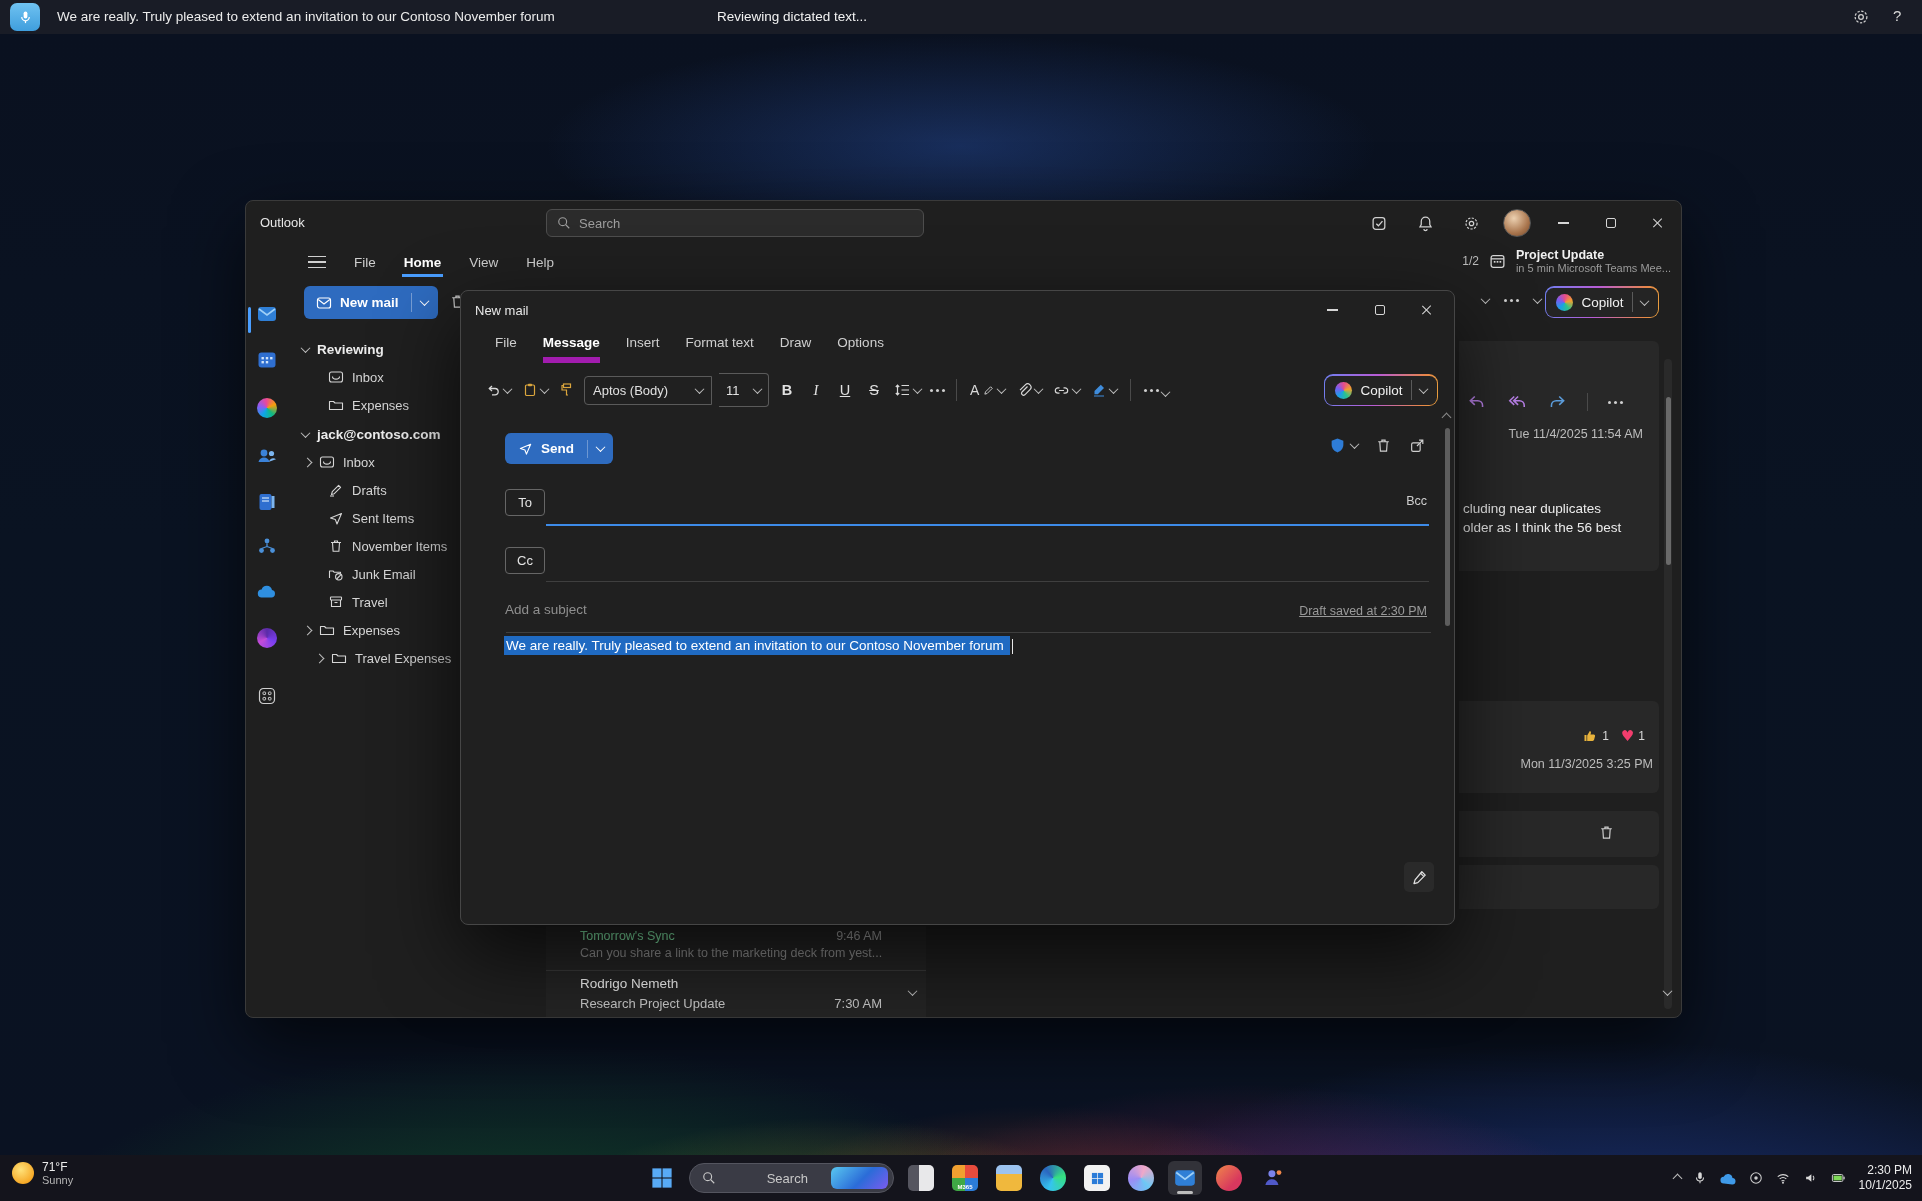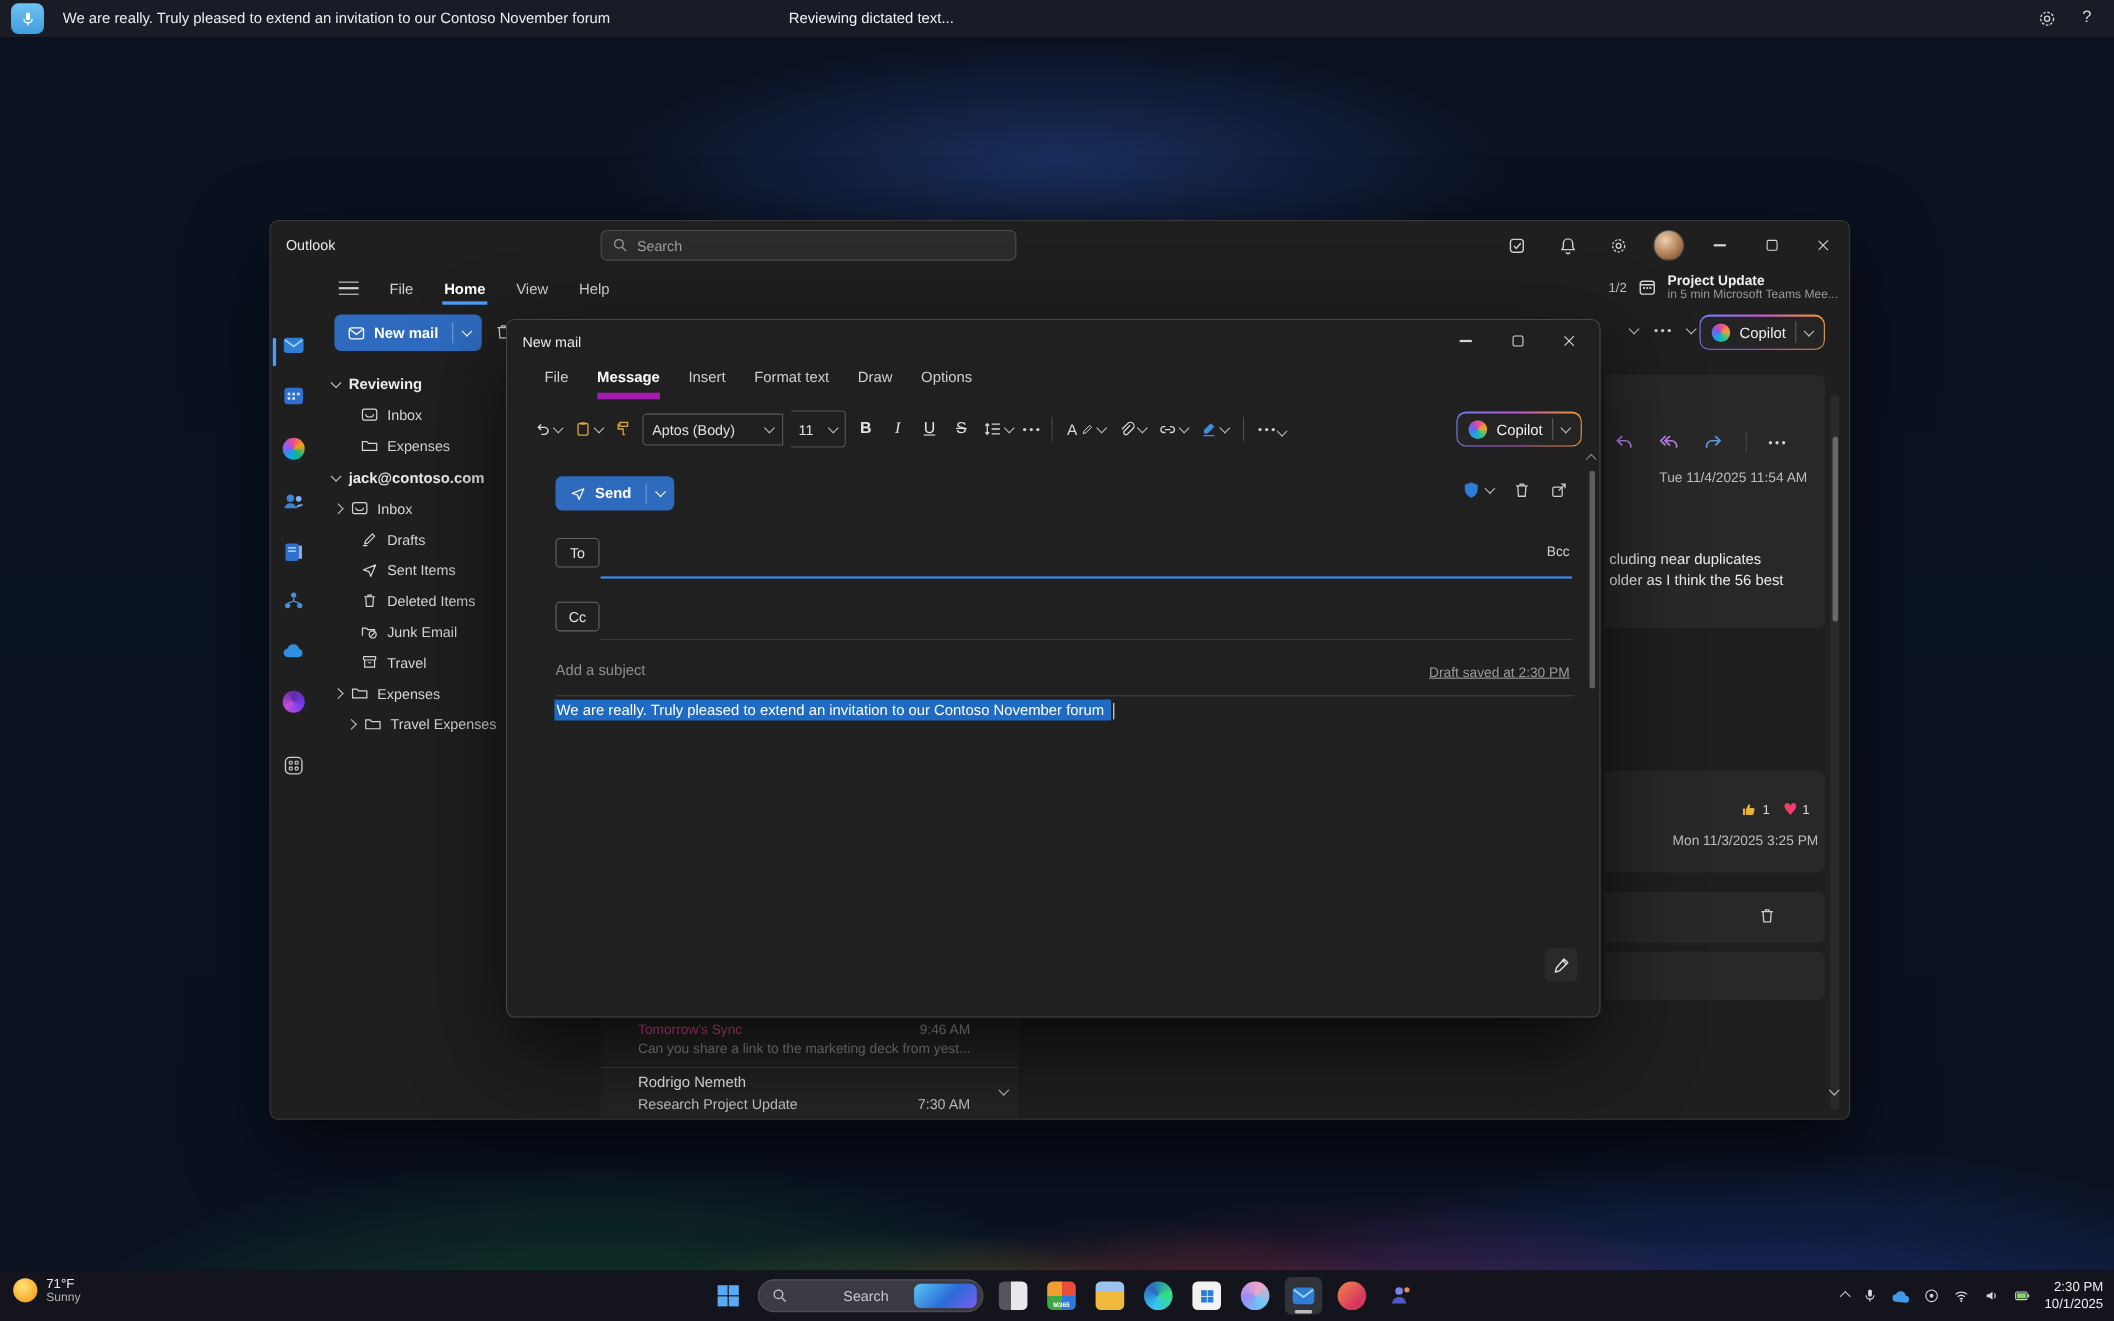--- a/index.html
+++ b/index.html
@@ -80,21 +80,21 @@
   .ric-loop { background:conic-gradient(from 120deg,#7b3ff0,#c44cd8,#5a2ba8,#7b3ff0); }
 
   .frow { position:absolute; display:flex; align-items:center; gap:8px; height:22px; color:#d6d6d6; font-size:13px; white-space:nowrap; }
   .frow.section { color:#ececec; font-weight:bold; font-size:13.5px; }
   .chev { width:7px; height:7px; border-right:1.4px solid #bdbdbd; border-bottom:1.4px solid #bdbdbd; display:inline-block; }
   .chev.down { transform:rotate(45deg) translate(-1px,-1px); }
   .chev.right { transform:rotate(-45deg); }
   .chev.up { transform:rotate(-135deg); }
 
   .peek { position:absolute; left:300px; top:725px; width:380px; height:93px; background:#242424; }
-  .peek .row1s { position:absolute; left:34px; top:3px; font-size:12.5px; color:#ec4899; }
+  .peek .row1s { position:absolute; left:34px; top:3px; font-size:12.5px; color:#86efac; }
   .peek .row1t { position:absolute; right:44px; top:3px; font-size:12.5px; color:#a5a5a5; }
   .peek .row1p { position:absolute; left:34px; top:20px; font-size:12.5px; color:#8f8f8f; }
   .peek .div { position:absolute; left:0; top:44px; width:380px; height:1px; background:#3a3a3a; }
   .peek .row2n { position:absolute; left:34px; top:50px; font-size:13.5px; color:#f0f0f0; }
   .peek .row2s { position:absolute; left:34px; top:70px; font-size:13px; color:#c4c4c4;text-align:center; }
   .peek .row2t { position:absolute; right:44px; top:70px; font-size:13px; color:#c4c4c4; }
 
   .rpane { position:absolute; left:1213px; top:128px; width:224px; height:690px; }
   .rcard { position:absolute; left:0; background:#282828; border-radius:0 6px 6px 0; width:200px; }
   .rp-date { position:absolute; font-size:12.5px; color:#bdbdbd; }
@@ -409,21 +409,21 @@
           </svg>
         </span>
       <span>Sent Items</span>
     </div>
     <div class="frow" style="left:82px;top:334px">
       <span>
           <svg class="ic" width="16" height="16" viewBox="0 0 16 16">
             <path d="M3 4.5h10M6.5 4.5V3h3v1.5M4.5 4.5l.6 8.8h5.8l.6-8.8" fill="none" stroke="#d6d6d6" stroke-width="1.1"></path>
           </svg>
         </span>
-      <span>Deleted Items</span>
+      <span>November Items</span>
     </div>
     <div class="frow" style="left:82px;top:362px">
       <span>
           <svg class="ic" width="16" height="16" viewBox="0 0 16 16">
             <path d="M1.5 12v-7h3.5L6.3 6.3h6.2v1.5" fill="none" stroke="#d6d6d6" stroke-width="1.1" stroke-linejoin="round"></path>
             <circle cx="10.8" cy="10.8" r="3.2" fill="none" stroke="#d6d6d6" stroke-width="1.1"></circle>
             <line x1="8.7" y1="13" x2="13" y2="8.7" stroke="#d6d6d6" stroke-width="1.1"></line>
           </svg>
         </span>
       <span>Junk Email</span>

